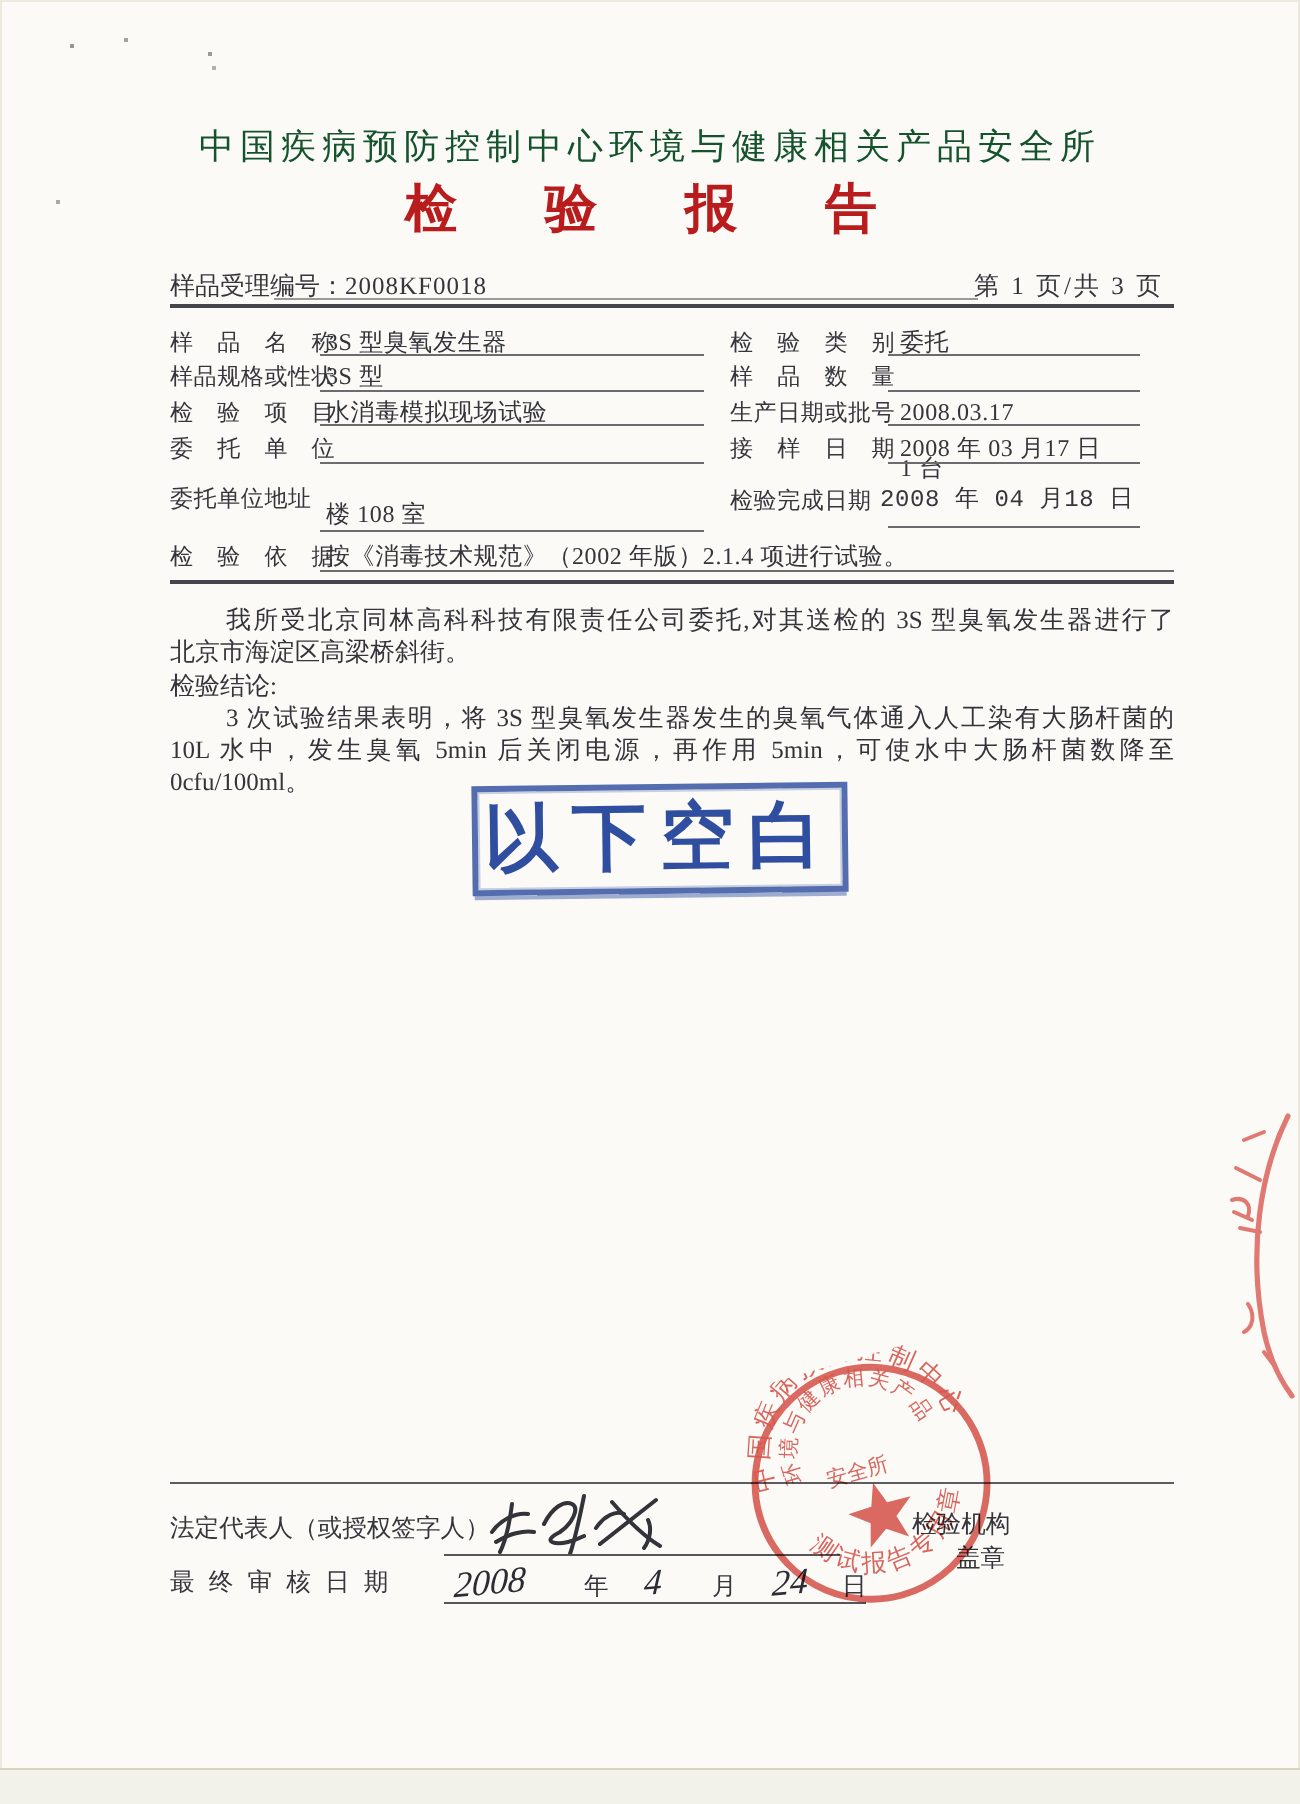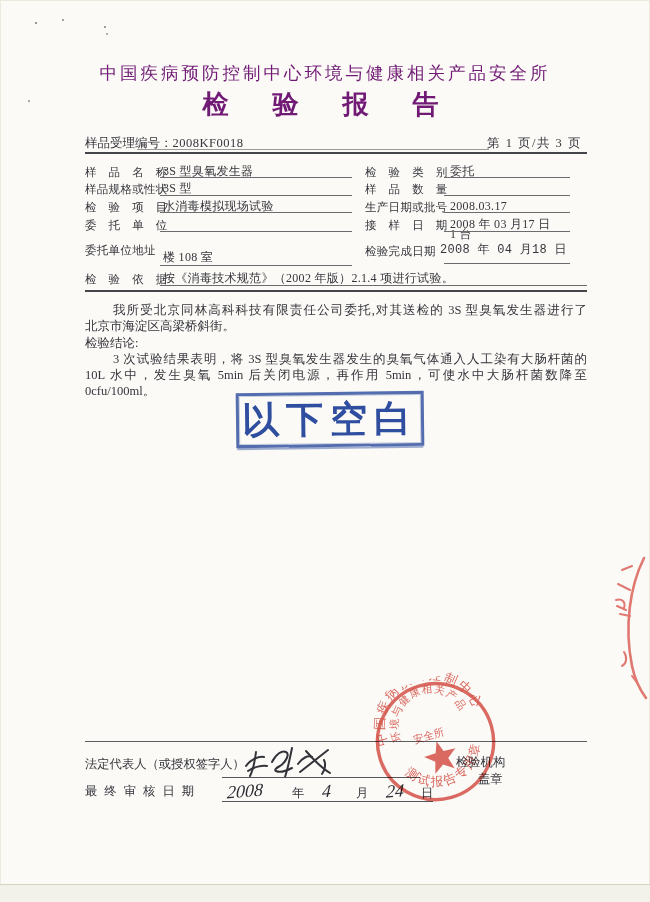--- a/index.html
+++ b/index.html
@@ -5,22 +5,22 @@
   html,body{margin:0;padding:0;}
   body{background:#e9e8e2;font-family:"Liberation Serif","DejaVu Serif",serif;}
   #paper{position:relative;width:650px;height:902px;background:#fbfaf6;overflow:hidden;
          box-shadow:inset 0 0 0 1px #eceadf;}
   .abs{position:absolute;white-space:nowrap;line-height:1.25;color:#35353c;}
   .center{left:0;width:650px;text-align:center;}
   .lbl{font-size:11.5px;letter-spacing:.3px;}
   .val{font-size:12px;letter-spacing:.3px;}
   .rule{position:absolute;background:#45454c;}
   .uline{position:absolute;height:1px;background:#6b6b70;}
-  .org-title{top:63px;font-size:17.5px;letter-spacing:3px;color:#701a75;}
-  .report-title{top:89px;font-size:26px;font-weight:bold;letter-spacing:9px;color:#701a75;}
+  .org-title{top:63px;font-size:17.5px;letter-spacing:3px;color:#14532d;}
+  .report-title{top:89px;font-size:26px;font-weight:bold;letter-spacing:9px;color:#b91c1c;}
   .stretch{text-align:justify;text-align-last:justify;white-space:normal;}
   .para{font-size:12.5px;color:#34343b;}
   .blue-stamp{position:absolute;left:236px;top:392px;width:182px;height:49px;
       border:3px solid rgba(47,79,166,.82);color:#2f4fa6;font-size:37px;font-weight:bold;
       letter-spacing:7px;text-align:center;line-height:50px;transform:rotate(-.7deg);
       mix-blend-mode:multiply;box-shadow:0 3px 0 -1px rgba(47,79,166,.45), inset 0 0 0 1px rgba(47,79,166,.25);}
   .seal{position:absolute;left:374px;top:679px;width:128px;height:128px;
       transform:rotate(-16deg);mix-blend-mode:multiply;opacity:.9;}
   .seal text{fill:#d5483f;font-family:"Liberation Serif","DejaVu Serif",serif;}
   .hand{font-style:italic;font-size:18px;color:#2c2c34;transform:rotate(-5deg) skewX(-8deg);}

